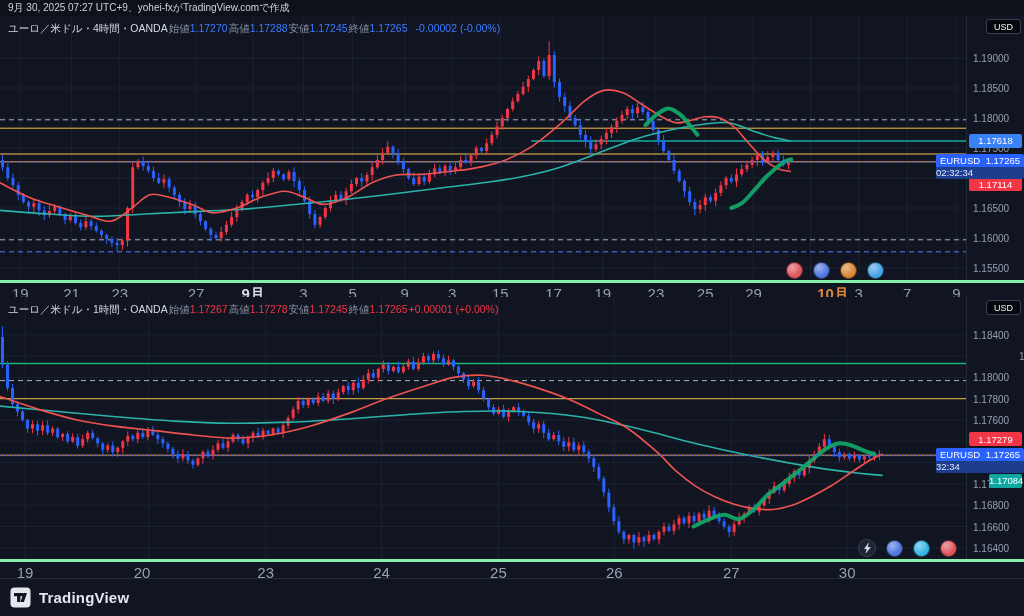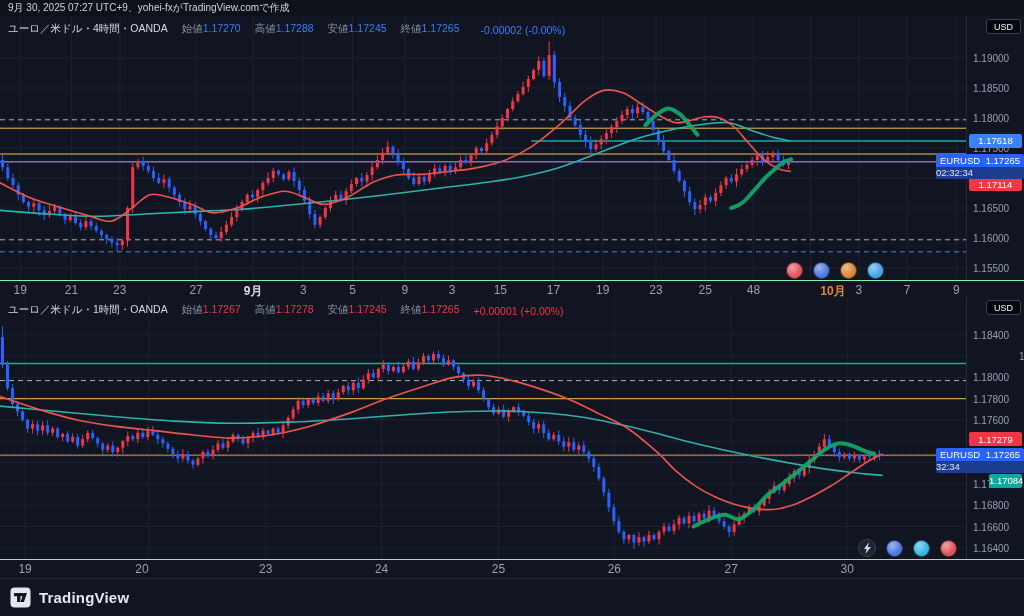--- a/index.html
+++ b/index.html
@@ -5,32 +5,32 @@
   *{box-sizing:border-box;margin:0;padding:0}
   html,body{width:1024px;height:616px;overflow:hidden;background:#101521;
     font-family:"Liberation Sans","DejaVu Sans",sans-serif;color:#b2b5be}
   .header{height:16px;line-height:16px;font-size:10px;color:#cdd2dd;padding-left:8px;background:#0d111a}
   .pane{position:relative}
   .plot-row{display:flex;position:relative}
   .plot{position:relative;width:966px;background:#101521}
   .pane-a .plot{height:264px}
   .pane-b .plot{height:262px}
   .scale{position:relative;flex:1;border-left:1px solid #232a39;font-size:10px;background:#101521}
-  .xaxis{position:relative;border-top:1px solid #86efac;font-size:12px;background:#101521}
+  .xaxis{position:relative;border-top:3px solid #86efac;font-size:15px;background:#101521}
   .pane-a .xaxis{height:17px}
   .pane-b .xaxis{height:20px;border-bottom:1px solid #232a39}
   .xtick{position:absolute;top:2px;transform:translateX(-50%);color:#97a0b1;white-space:nowrap}
   .xtick.strong{color:#d8dde7;font-weight:bold}
   .ytick{position:absolute;left:6px;transform:translateY(-50%);color:#97a0b1}
   .plabel{position:absolute;left:2px;right:2px;transform:translateY(-50%);border-radius:2px;
     color:#fff;text-align:center;font-size:9.5px;padding:1.5px 0;z-index:4}
   .symlabel{position:absolute;right:0;width:88px;z-index:5;font-size:9.5px;border-radius:2px;overflow:hidden}
   .symlabel .row1{display:flex;justify-content:space-between;padding:1px 4px;color:#fff;line-height:11px}
   .symlabel .row2{text-align:left;padding:1px 0;color:#dfe6fb;line-height:10px}
-  .legend{position:absolute;top:6px;left:8px;font-size:10.5px;display:flex;gap:14px;align-items:flex-end;z-index:6;white-space:nowrap}
+  .legend{position:absolute;top:6px;left:8px;font-size:10.5px;display:flex;gap:1px;align-items:flex-start;z-index:6;white-space:nowrap}
   .lg-title{color:#d6dae3}
   .lg-f i{font-style:normal;color:#8b93a6}
   .lg-f b,.lg-chg{font-weight:normal}
   .usd{position:absolute;top:3px;right:3px;z-index:7;height:15px;padding:0 7px;background:#06080d;
     border:1px solid #3a4152;border-radius:3px;color:#eef1f6;font-size:9px;line-height:12px;cursor:pointer}
   .reactions{position:absolute;display:flex;gap:10px;z-index:6;align-items:center}
   .rx{width:17px;height:17px;border-radius:50%;border:1px solid rgba(0,0,0,.55);cursor:pointer}
   .bolt{width:18px;height:18px;border-radius:50%;background:#1d2332;display:flex;align-items:center;
     justify-content:center;border:1px solid #3a4154;cursor:pointer;padding:0}
   .footer{height:37px;display:flex;align-items:center;padding-left:10px;gap:8px;background:#101521}
@@ -422,21 +422,21 @@
       <span class="xtick strong" style="left: 253.092px;">9月</span>
       <span class="xtick" style="left: 303.324px;">3</span>
       <span class="xtick" style="left: 352.59px;">5</span>
       <span class="xtick" style="left: 404.754px;">9</span>
       <span class="xtick" style="left: 452.088px;">3</span>
       <span class="xtick" style="left: 500.388px;">15</span>
       <span class="xtick" style="left: 553.518px;">17</span>
       <span class="xtick" style="left: 602.784px;">19</span>
       <span class="xtick" style="left: 655.914px;">23</span>
       <span class="xtick" style="left: 705.18px;">25</span>
-      <span class="xtick" style="left: 753.48px;">48</span>
+      <span class="xtick" style="left: 753.48px;">29</span>
       <span class="xtick strong" style="left: 833px; color: rgb(224, 135, 60);">10月</span>
       <span class="xtick" style="left: 858.774px;">3</span>
       <span class="xtick" style="left: 907.074px;">7</span>
       <span class="xtick" style="left: 956.34px;">9</span>
     </div>
   <div class="legend">
     <span class="lg-title">ユーロ／米ドル・4時間・OANDA</span>
     <span class="lg-f"><i>始値</i><b class="lg-val" style="color: rgb(61, 123, 255);">1.17270</b></span>
     <span class="lg-f"><i>高値</i><b class="lg-val" style="color: rgb(61, 123, 255);">1.17288</b></span>
     <span class="lg-f"><i>安値</i><b class="lg-val" style="color: rgb(61, 123, 255);">1.17245</b></span>

